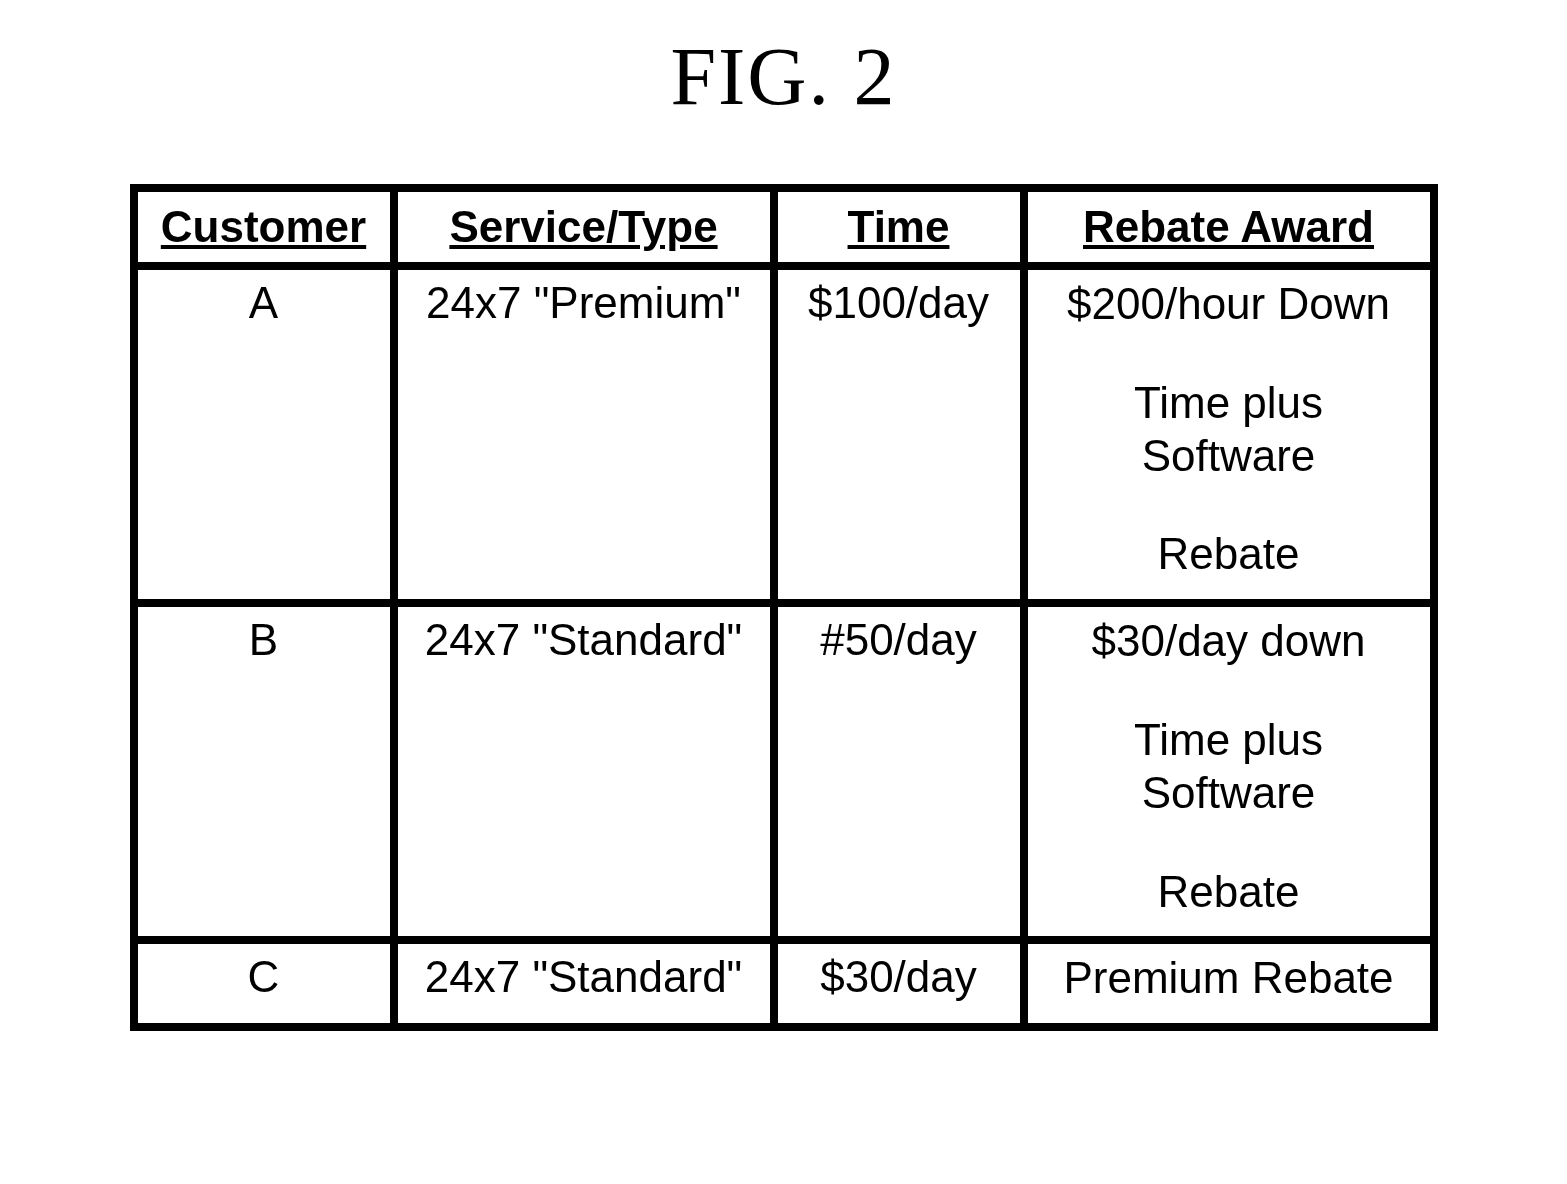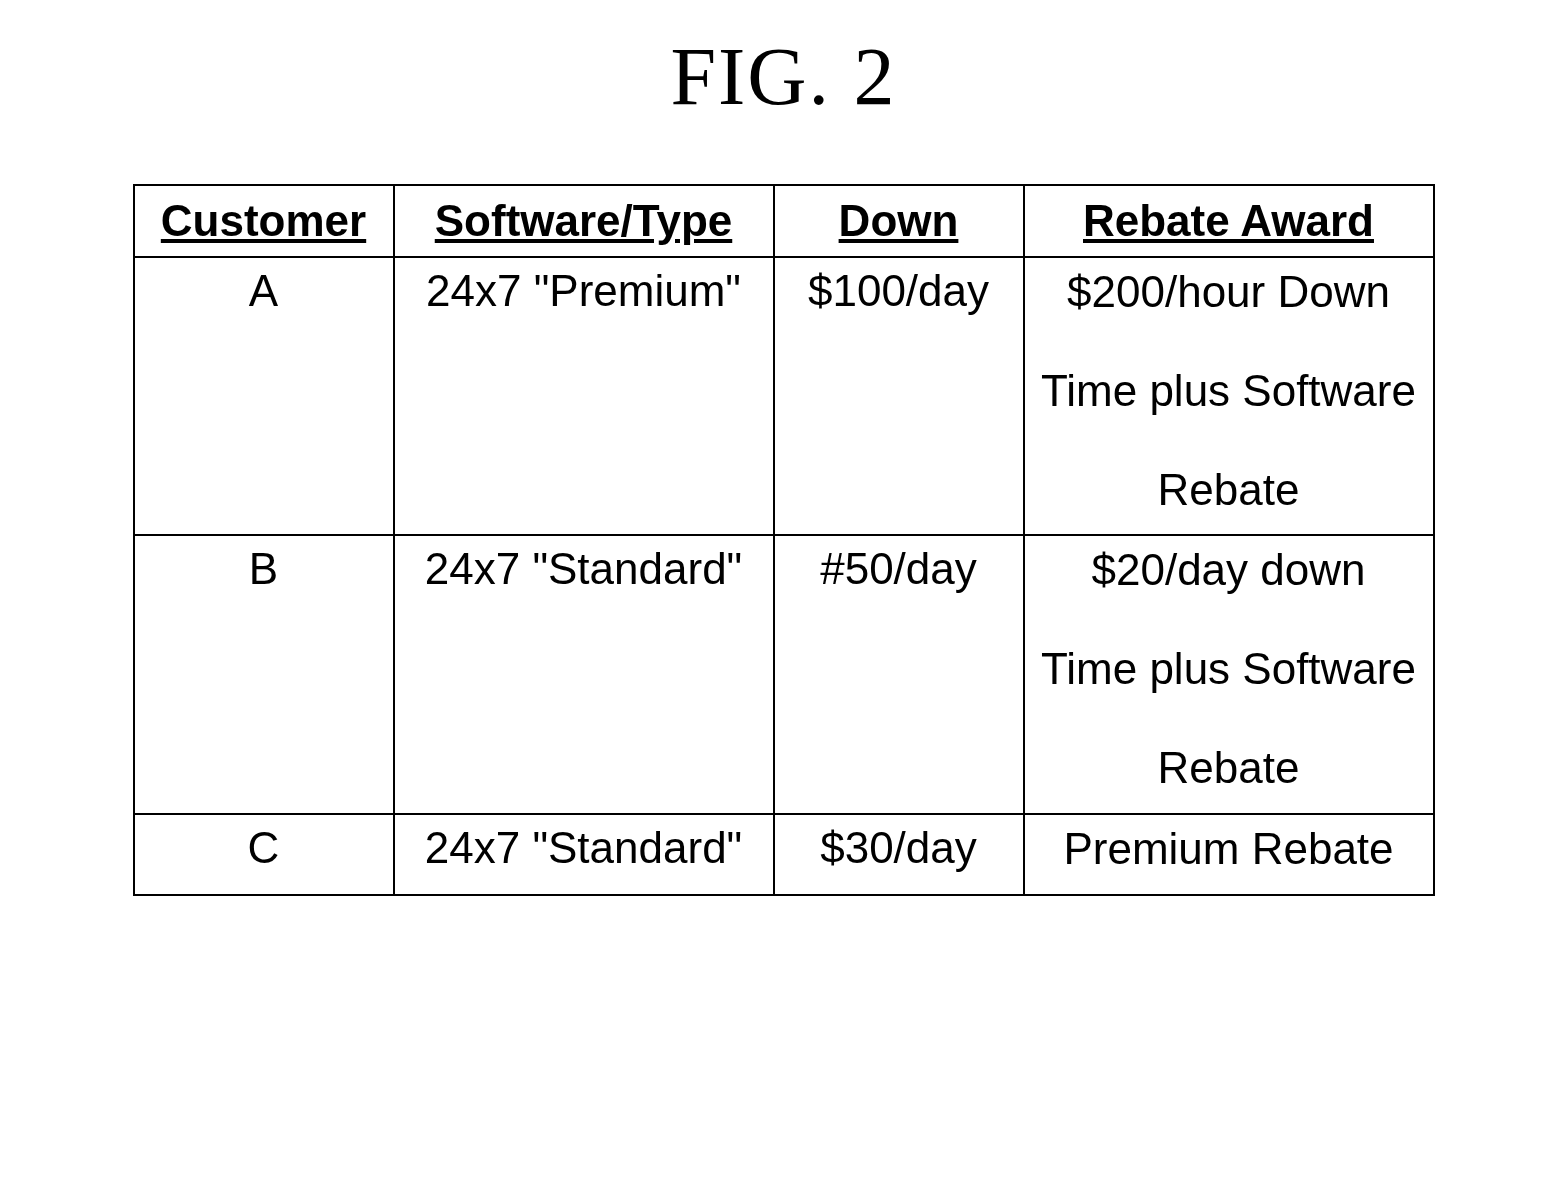--- a/index.html
+++ b/index.html
@@ -28,21 +28,21 @@
   .table-wrap {
     display: flex;
     justify-content: center;
   }
   table.data {
     border-collapse: collapse;
     table-layout: fixed;
   }
   table.data th,
   table.data td {
-    border: 2px solid #000000;
+    border: 8px solid #000000;
     font-size: 44px;
     text-align: center;
     vertical-align: top;
     padding: 8px 14px 18px 14px;
     box-sizing: border-box;
   }
   table.data th {
     font-weight: 700;
     text-decoration: underline;
     padding-top: 10px;
@@ -73,22 +73,22 @@
     <table class="data">
       <colgroup>
         <col class="c-customer">
         <col class="c-service">
         <col class="c-cost">
         <col class="c-breach">
       </colgroup>
       <thead>
         <tr>
           <th>Customer</th>
-          <th>Software/Type</th>
-          <th>Down</th>
+          <th>Service/Type</th>
+          <th>Time</th>
           <th>Rebate Award</th>
         </tr>
       </thead>
       <tbody>
 
         <tr>
           <td>A</td>
           <td>24x7 "Premium"</td>
           <td>$100/day</td>
           <td class="breach-cell">
@@ -98,21 +98,21 @@
             <span class="gap"></span>
             <span class="breach-line">Rebate</span>
           </td>
         </tr>
 
         <tr>
           <td>B</td>
           <td>24x7 "Standard"</td>
           <td>#50/day</td>
           <td class="breach-cell">
-            <span class="breach-line">$20/day down</span>
+            <span class="breach-line">$30/day down</span>
             <span class="gap"></span>
             <span class="breach-line">Time plus Software</span>
             <span class="gap"></span>
             <span class="breach-line">Rebate</span>
           </td>
         </tr>
 
         <tr>
           <td>C</td>
           <td>24x7 "Standard"</td>

